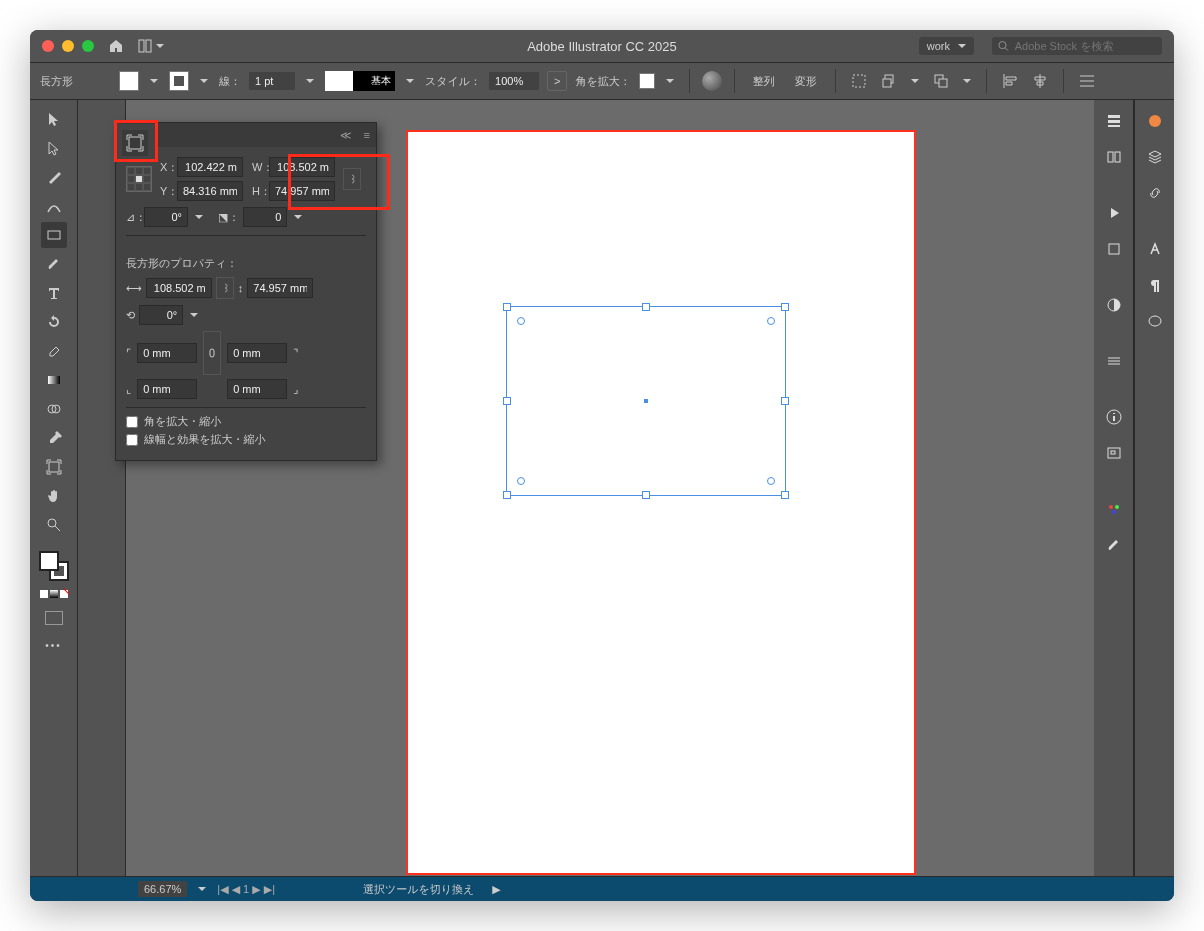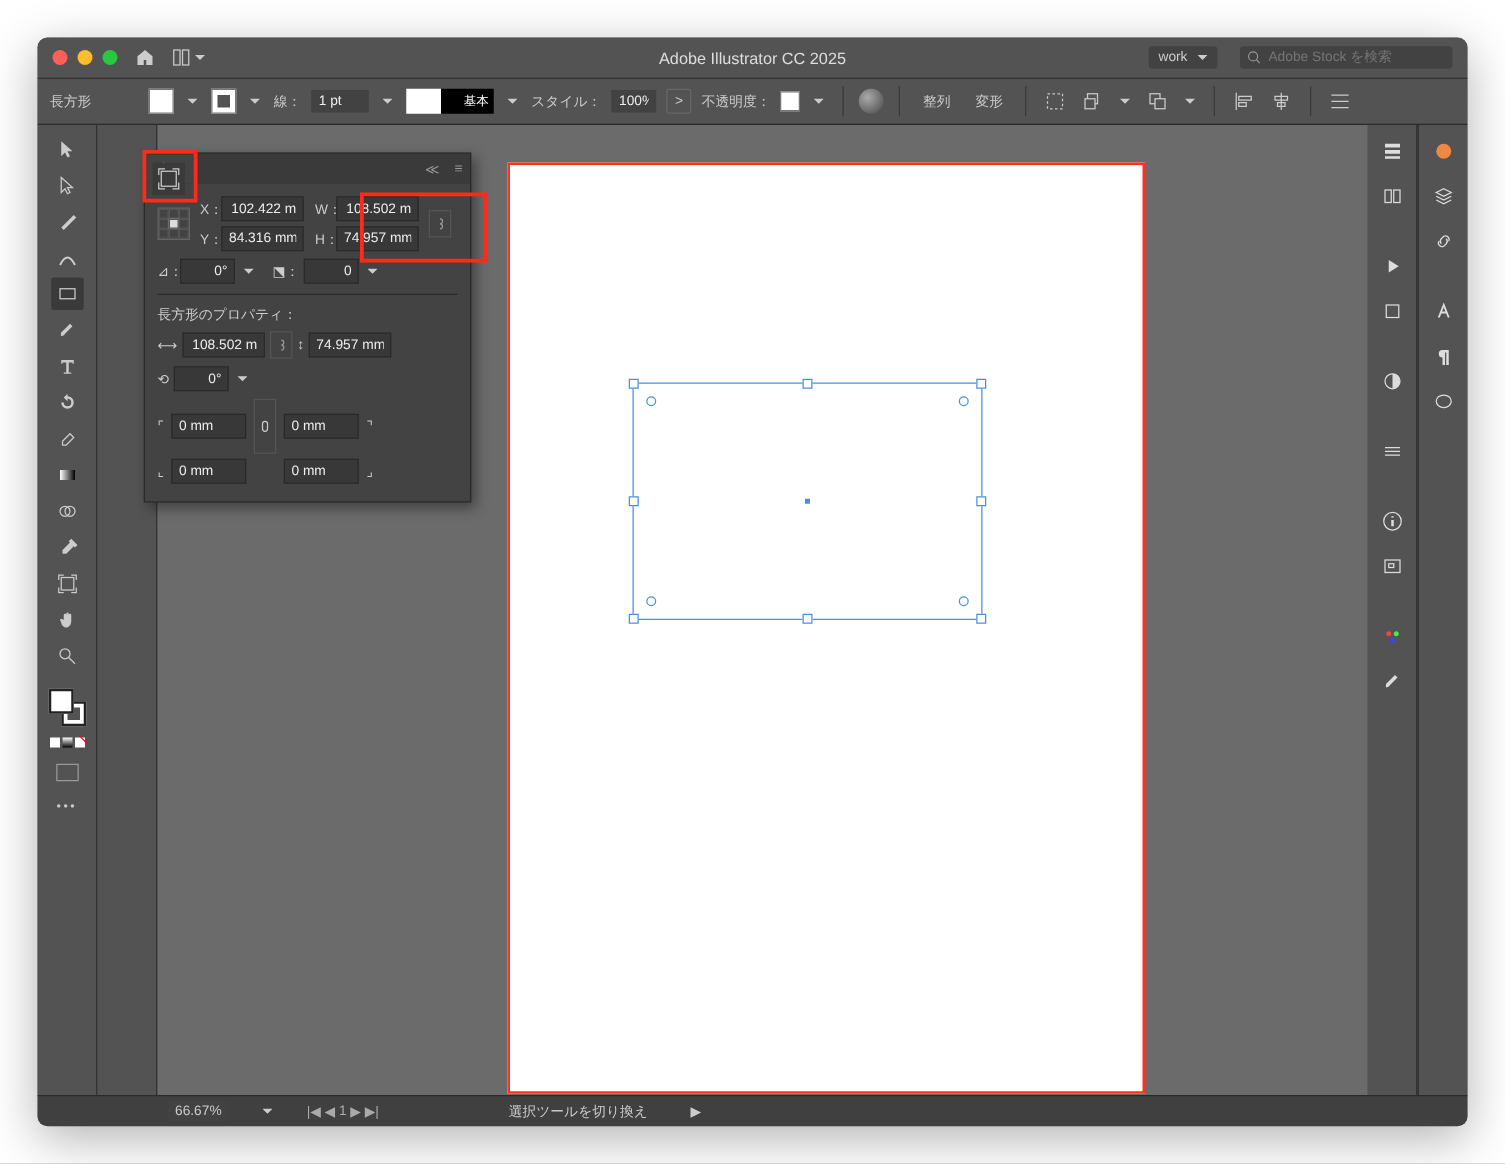--- a/index.html
+++ b/index.html
@@ -80,34 +80,34 @@
 .tp-tab { padding: 4px 10px; background: #434343; color: #eee; }
 .tp-collapse { margin-left: auto; padding: 0 6px; color: #999; }
 .tp-menu { padding: 0 6px; color: #999; }
 .tp-body { padding: 10px; }
 .tp-row { display: flex; align-items: center; gap: 4px; margin-bottom: 6px; }
 .tp-label { width: 14px; text-align: right; color: #ccc; }
 .tp-input { background: #383838; color: #eee; border: 1px solid #2a2a2a; padding: 3px 5px; width: 66px; font-size: 11px; text-align: right; }
 .ref-grid { width: 26px; height: 26px; border: 1px solid #666; display: grid; grid-template: repeat(3,1fr)/repeat(3,1fr); }
 .ref-grid span { border: 0.5px solid #555; }
 .ref-grid span.on { background: #ddd; }
-.tp-section { border-top: 1px solid #2a2a2a; margin-top: 8px; padding-top: 8px; }
+.tp-section { border-top: 1px solid #2a2a2a; margin-top: 8px; padding-top: 20px; }
 .tp-section-h { color: #ccc; margin-bottom: 6px; }
 .link-icon { width: 18px; height: 22px; border: 1px solid #555; display: flex; align-items: center; justify-content: center; }
 .corner-row { display:flex; align-items:center; gap:6px; margin-bottom:4px; }
 .corner-input { background:#383838; color:#eee; border:1px solid #2a2a2a; padding:3px 5px; width:60px; font-size:11px; }
 .tp-checks { border-top: 1px solid #2a2a2a; margin-top: 8px; padding-top: 6px; }
 .tp-check { display:flex; align-items:center; gap:6px; margin-bottom:3px; }
 .tp-check input { width:12px; height:12px; }
 
 .red-box-1 { position:absolute; left:84px; top:90px; width:44px; height:42px; border:3px solid #ff2a1a; z-index:20; pointer-events:none; }
 .red-box-2 { position:absolute; left:258px; top:124px; width:102px; height:56px; border:3px solid #ff2a1a; z-index:20; pointer-events:none; }
 .transform-btn { position:absolute; left:92px; top:100px; width:26px; height:26px; background:#3a3a3a; display:flex; align-items:center; justify-content:center; z-index:15; }
 
-.statusbar { position:absolute; bottom:0; left:0; right:0; height:25px; background:#404040; border-top:1px solid #2a2a2a; display:flex; align-items:center; padding:0 0; gap:24px; font-size:11px; color:#ccc; }
+.statusbar { position:absolute; bottom:0; left:0; right:0; height:25px; background:#0c4a6e; border-top:1px solid #2a2a2a; display:flex; align-items:center; padding:0 20px; gap:8px; font-size:11px; color:#ccc; }
 .sb-zoom { background:#424242; padding:2px 6px; }
 .sb-nav { display:flex; gap:3px; }
 .sb-nav span { color:#aaa; }
 .sb-status { margin-left:80px; }
 .sb-scroll { margin-left:auto; width:200px; height:10px; }
 </style>
 </head>
 <body>
 
 <div class="window">
@@ -172,23 +172,23 @@
       </div>
     <div class="stroke-style">
         <span>基本</span>
       </div>
     <div class="dd">
         <svg width="8" height="8" viewBox="0 0 8 8">
           <path d="M0 2l4 4 4-4z"></path>
         </svg>
       </div>
     <span class="label">スタイル：</span>
-    <input class="num-input" style="width: 36px;" value="100%">
+    <input class="num-input" style="width: 50px;" value="100%">
     <button class="cb-btn bordered">&gt;</button>
-    <span class="label">不透明度：</span>
+    <span class="label">角を拡大：</span>
     <div class="mini-swatch"></div>
     <div class="dd">
         <svg width="8" height="8" viewBox="0 0 8 8">
           <path d="M0 2l4 4 4-4z"></path>
         </svg>
       </div>
     <div class="sep"></div>
     <div class="globe"></div>
     <div class="sep"></div>
     <button class="cb-btn">整列</button>
@@ -560,20 +560,30 @@
         </div>
         <div class="corner-row">
           <span>⌞</span>
           <input class="corner-input" value="0 mm" style="">
           <div style="width:18px"></div>
           <input class="corner-input" value="0 mm" style="">
           <span>⌟</span>
         </div>
       </div>
 
+      <div class="tp-checks">
+        <label class="tp-check">
+          <input type="checkbox" style=""> 
+            <span>角を拡大・縮小</span>
+        </label>
+        <label class="tp-check">
+          <input type="checkbox" style=""> 
+            <span>線幅と効果を拡大・縮小</span>
+        </label>
+      </div>
     </div>
   </div>
   <div class="red-box-2"></div>
 
   <div class="statusbar">
     <div style="width:80px"></div>
     <span class="sb-zoom">66.67%</span>
     <div class="dd">
         <svg width="8" height="8" viewBox="0 0 8 8">
           <path d="M0 2l4 4 4-4z" fill="#ccc"></path>

